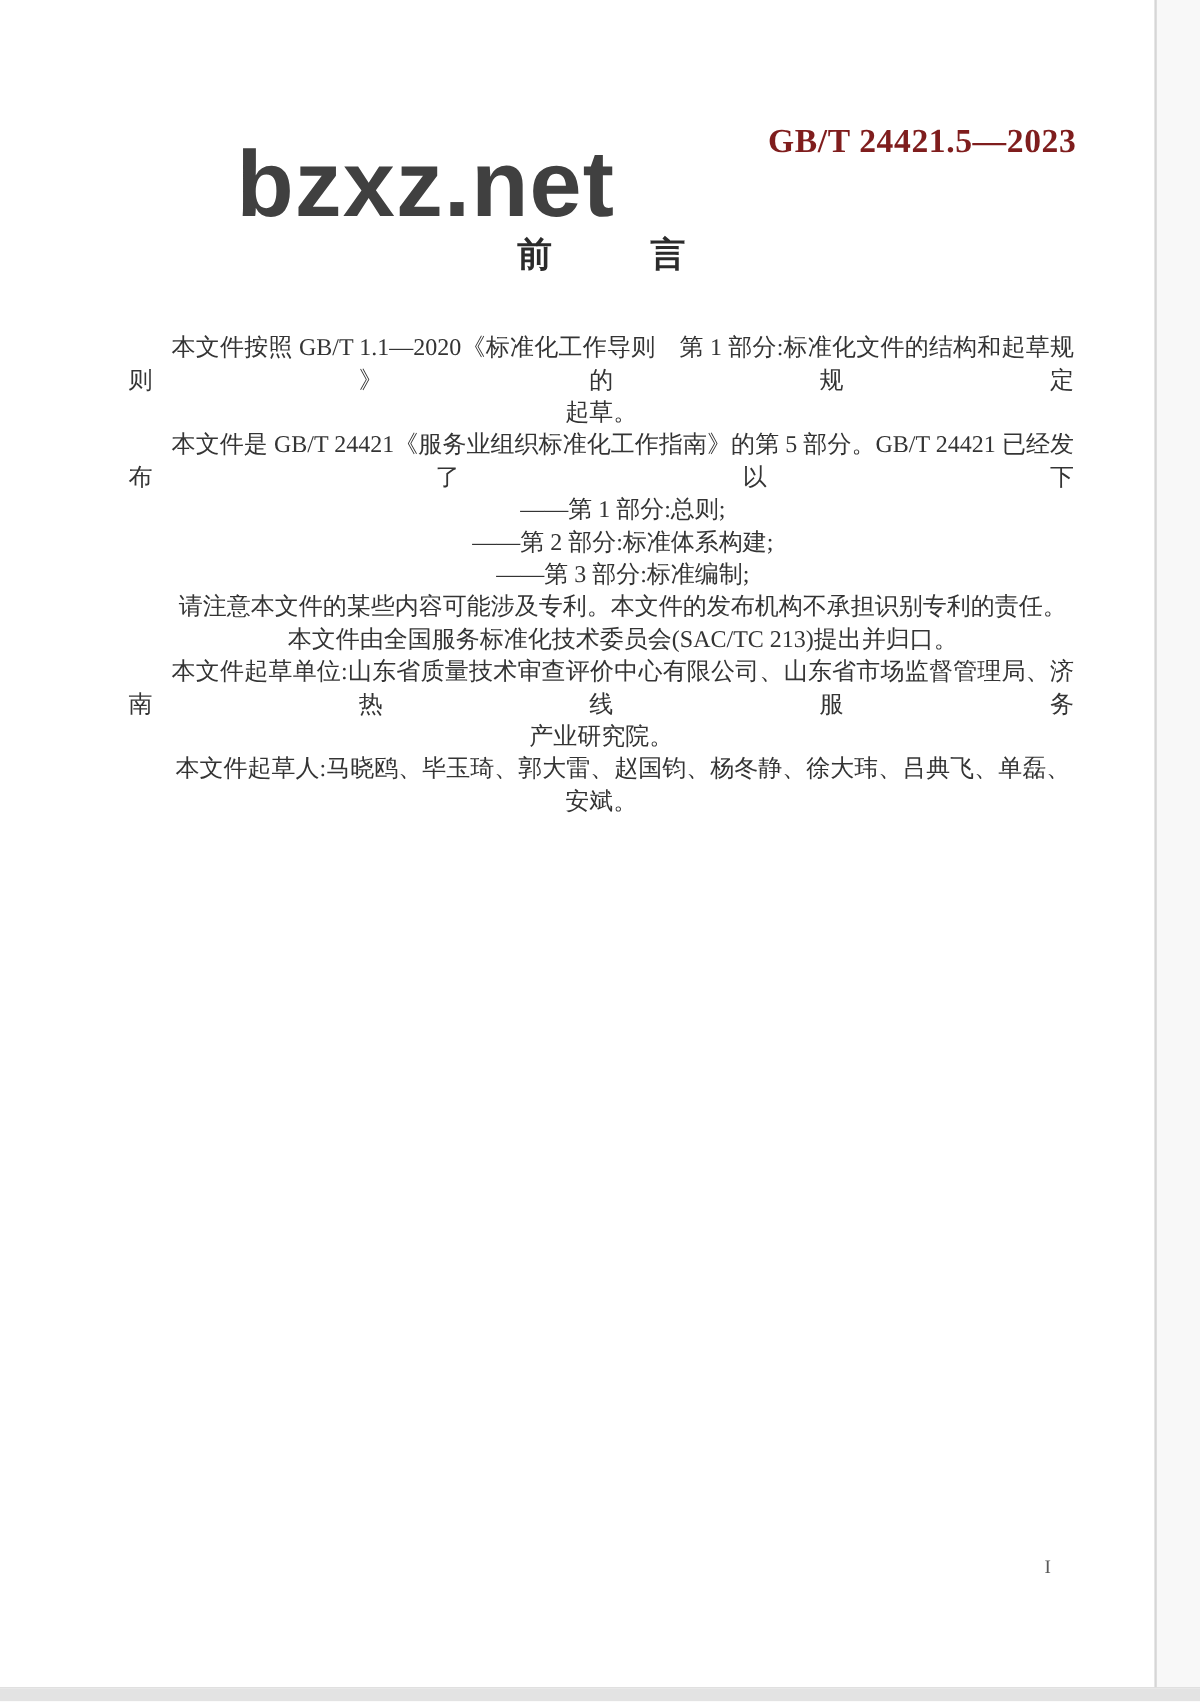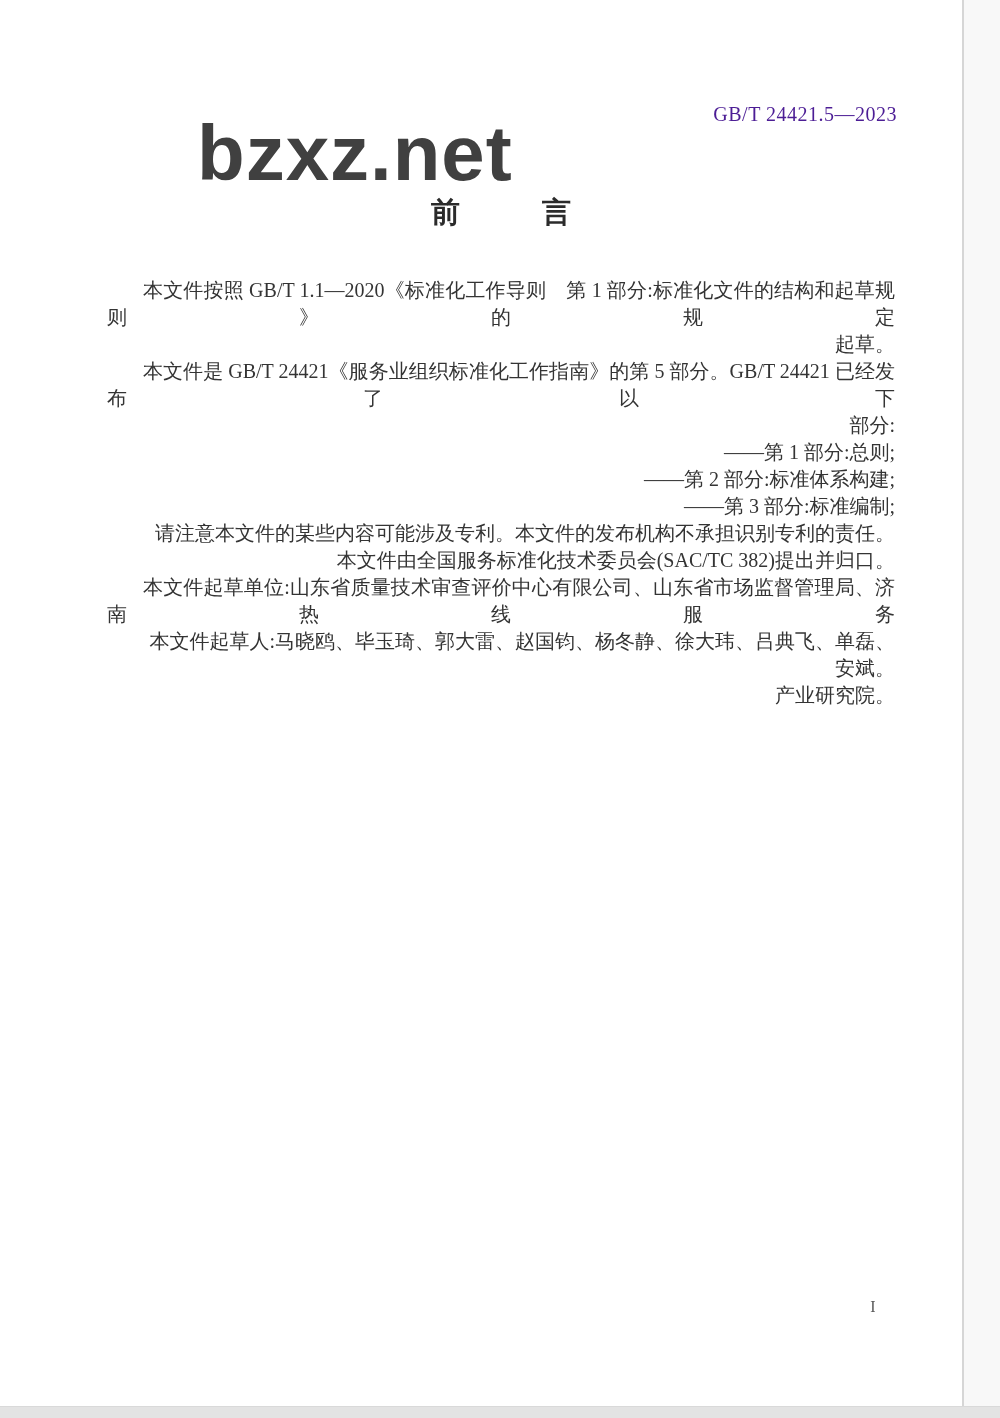--- a/index.html
+++ b/index.html
@@ -50,24 +50,24 @@
     position: absolute;
     left: 0; top: 1407px;
     width: 1000px; height: 11px;
     background: #e3e3e3;
     z-index: 2;
   }
   .doc-code {
     position: absolute;
     top: 103px;
     right: 103px;
-    font-size: 20px;
-    font-weight: normal;
+    font-size: 28px;
+    font-weight: bold;
     letter-spacing: 0.5px;
-    color: #4c1d95;
+    color: #7f1d1d;
     z-index: 3;
   }
   .watermark {
     position: absolute;
     left: 197px;
     top: 108px;
     font-family: "Liberation Sans", "DejaVu Sans", sans-serif;
     font-weight: bold;
     font-size: 78px;
     letter-spacing: 1px;
@@ -93,21 +93,21 @@
     position: absolute;
     left: 107px;
     top: 277px;
     width: 788px;
     font-size: 20px;
     line-height: 27px;
     color: #343434;
     z-index: 3;
   }
   .line {
-    text-align: right;
+    text-align: center;
   }
   .line.indent {
     text-indent: 36px;
   }
   .line.jfull {
     text-align: justify;
     text-align-last: justify;
   }
   .page-num {
     position: absolute;
@@ -137,26 +137,25 @@
 
   <h1 class="title">
     <span>前</span>
     <span>言</span>
   </h1>
 
   <div class="body-text">
     <div class="line indent jfull">本文件按照 GB/T 1.1—2020《标准化工作导则　第 1 部分:标准化文件的结构和起草规则》的规定</div>
     <div class="line">起草。</div>
     <div class="line indent jfull">本文件是 GB/T 24421《服务业组织标准化工作指南》的第 5 部分。GB/T 24421 已经发布了以下</div>
-    <div class="line">部分:</div>
     <div class="line indent">——第 1 部分:总则;</div>
     <div class="line indent">——第 2 部分:标准体系构建;</div>
     <div class="line indent">——第 3 部分:标准编制;</div>
     <div class="line indent">请注意本文件的某些内容可能涉及专利。本文件的发布机构不承担识别专利的责任。</div>
-    <div class="line indent">本文件由全国服务标准化技术委员会(SAC/TC 382)提出并归口。</div>
+    <div class="line indent">本文件由全国服务标准化技术委员会(SAC/TC 213)提出并归口。</div>
     <div class="line indent jfull">本文件起草单位:山东省质量技术审查评价中心有限公司、山东省市场监督管理局、济南热线服务</div>
+    <div class="line">产业研究院。</div>
     <div class="line indent">本文件起草人:马晓鸥、毕玉琦、郭大雷、赵国钧、杨冬静、徐大玮、吕典飞、单磊、安斌。</div>
-    <div class="line">产业研究院。</div>
   </div>
 
   <div class="page-num">I</div>
 
 </div>
 
 </body></html>

